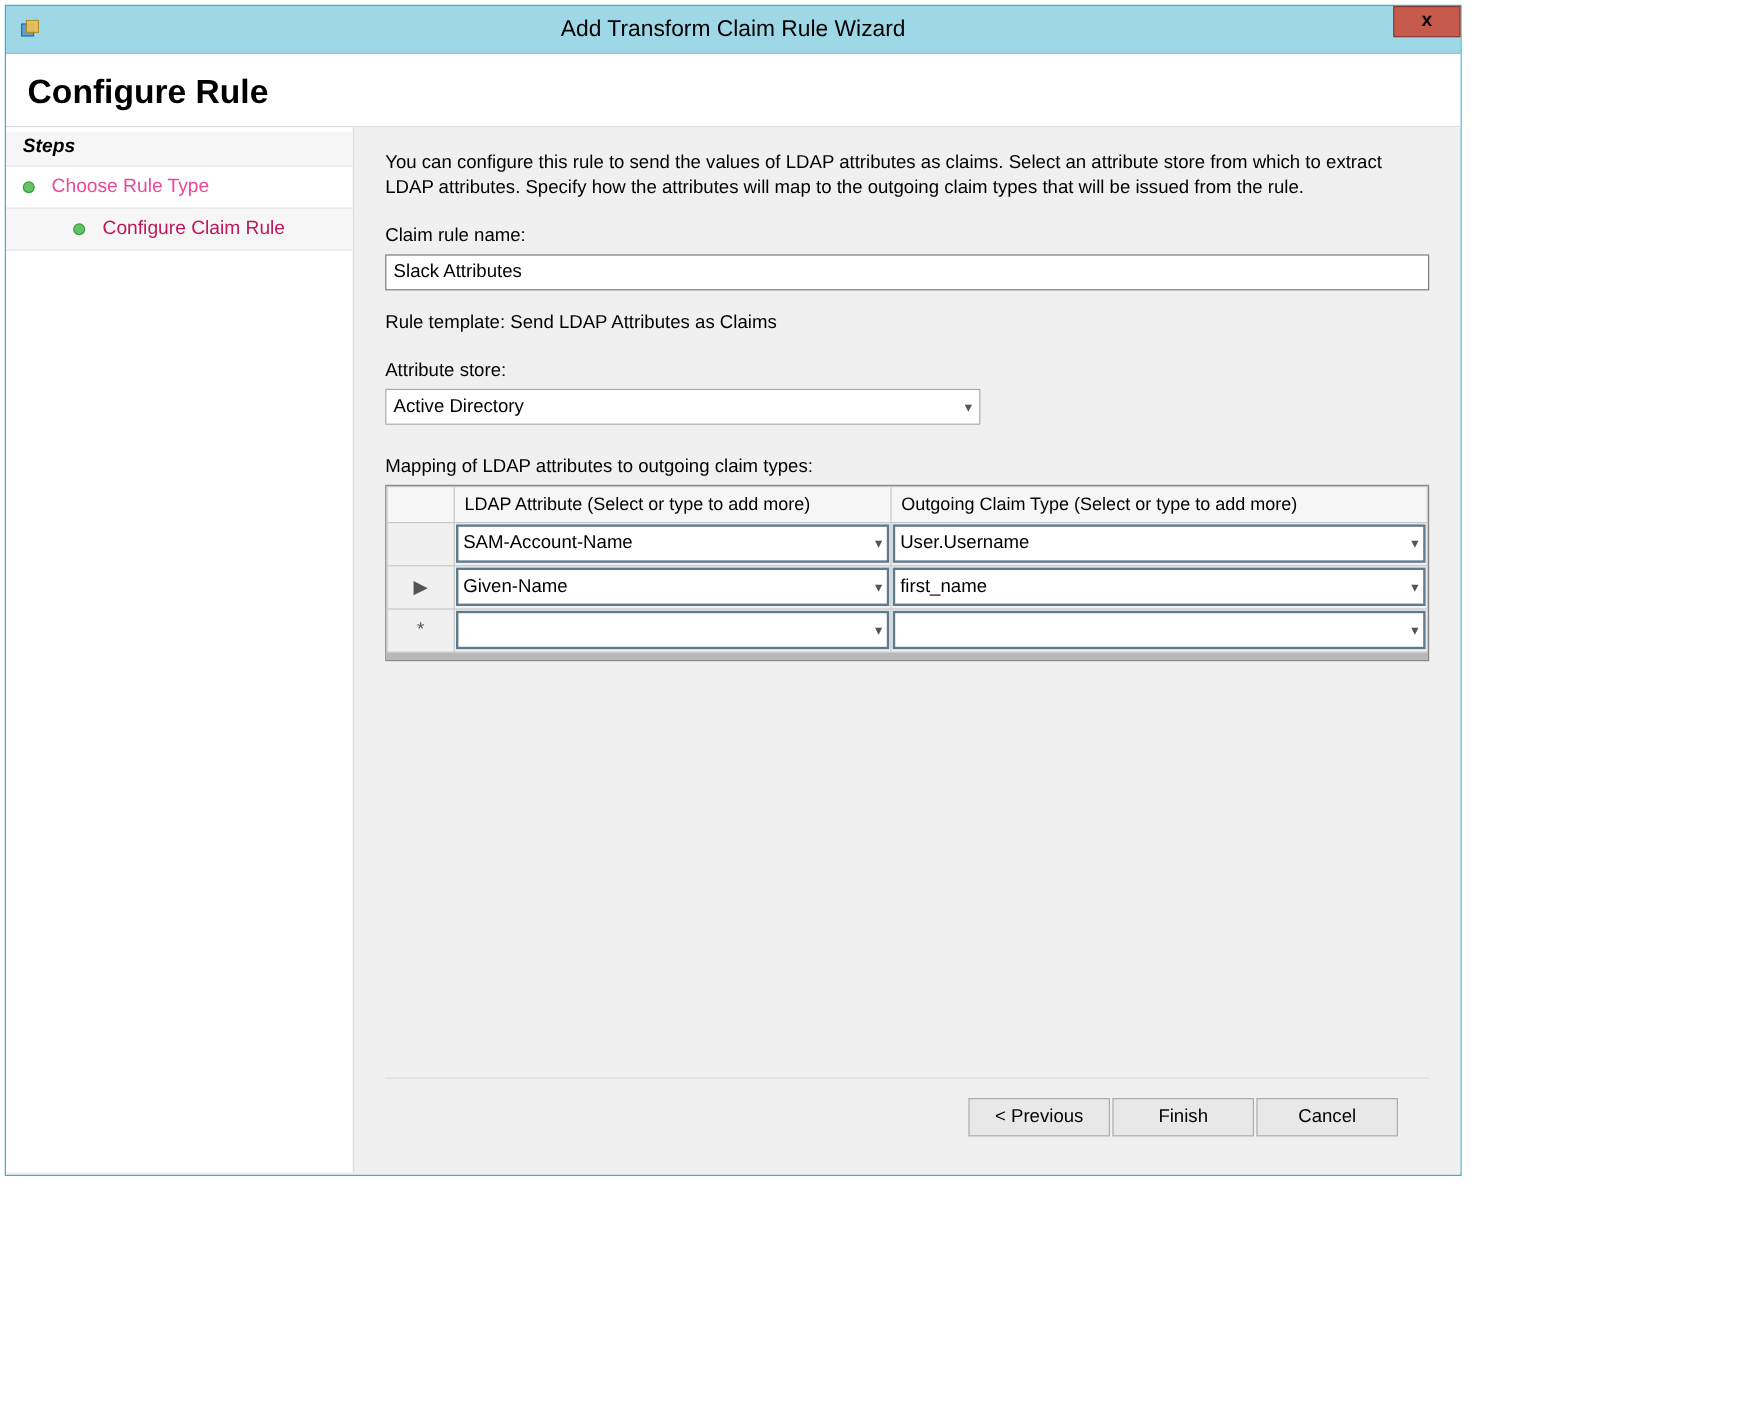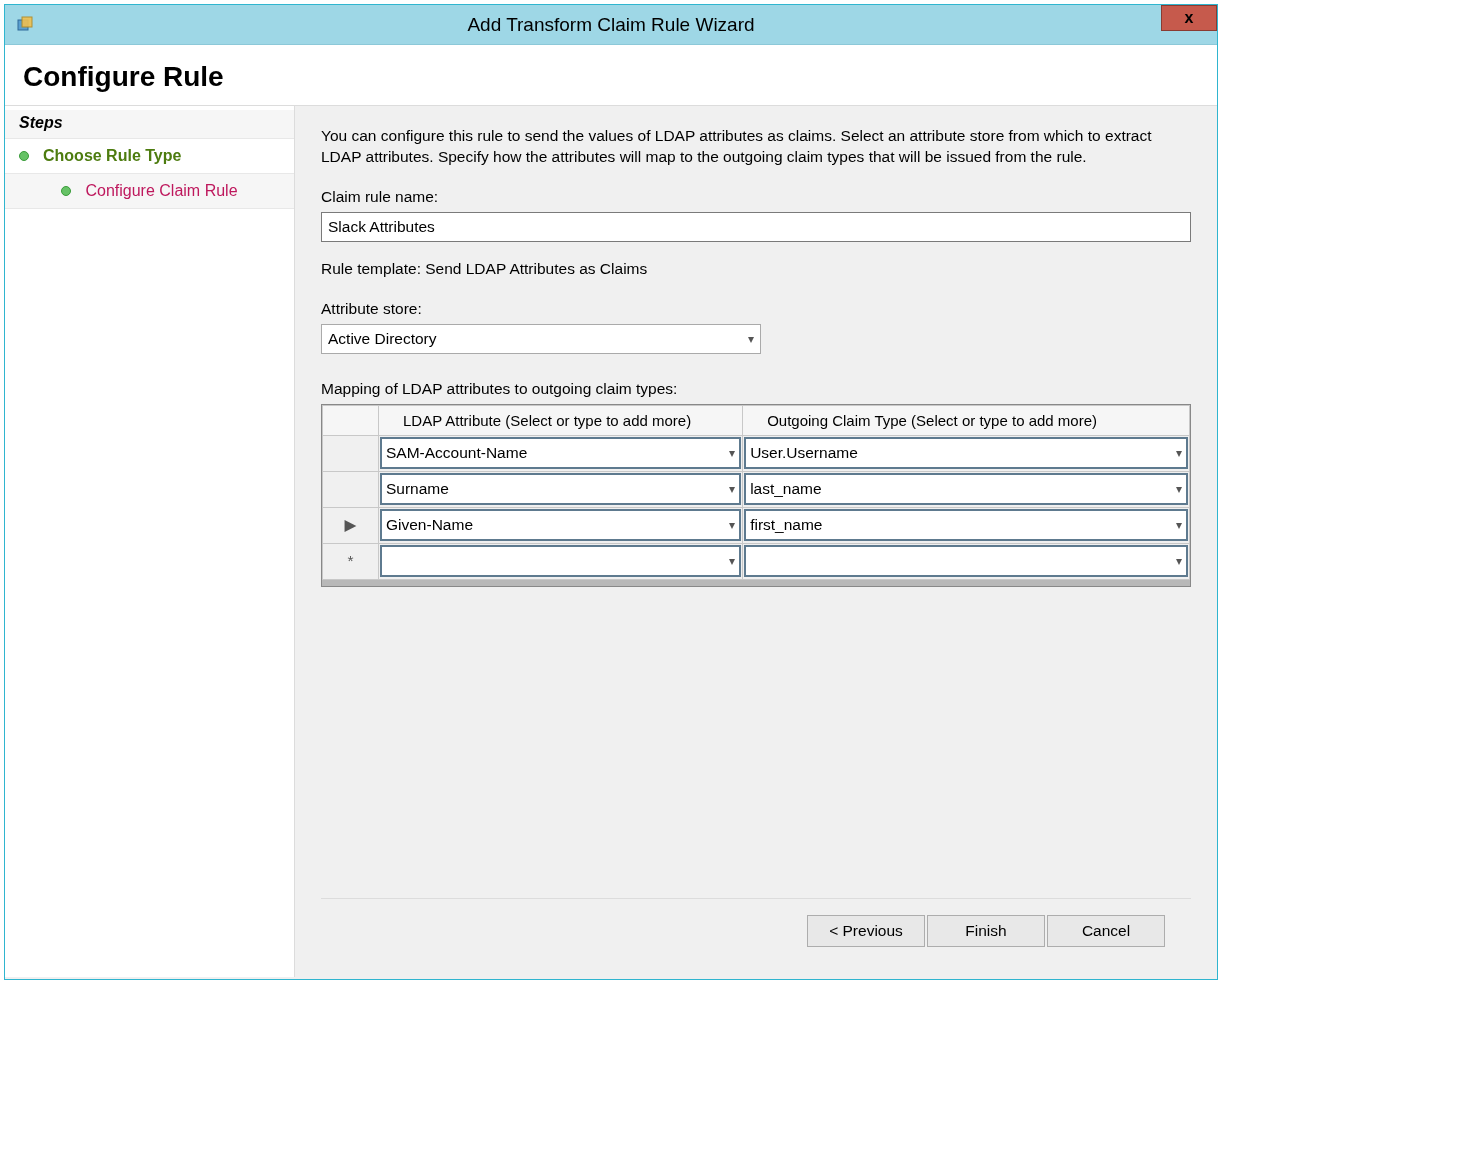--- a/index.html
+++ b/index.html
@@ -96,21 +96,21 @@
     font-size: 16px;
     cursor: pointer;
   }
   .step-item .bullet {
     width: 10px; height: 10px;
     border-radius: 50%;
     background: #66c266;
     border: 1px solid #3a9c3a;
     margin-right: 14px;
   }
-  .step-item.link { color: #4d7c0f; font-weight: bold; }
+  .step-item.link { color: #ec4899; }
   .step-item.current {
     color: #be185d;
     background: #f6f6f6;
     border-top: 1px solid #e8e8e8;
     border-bottom: 1px solid #e8e8e8;
     justify-content: center;
   }
 
   .main {
     flex: 1;
@@ -129,21 +129,21 @@
     height: 30px;
     border: 1px solid #7a7a7a;
     background: #fff;
     padding: 2px 6px;
     font: inherit;
     outline: none;
   }
 
   .rule-template { margin: 18px 0 22px 0; }
 
-  .select-wrap { width: 440px; }
+  .select-wrap { width: 496px; }
   .select {
     height: 30px;
     width: 100%;
     border: 1px solid #aaa;
     background: #fff;
     display: flex;
     align-items: center;
     padding: 0 6px;
     cursor: pointer;
   }
@@ -157,21 +157,21 @@
     background: #e8e8e8;
   }
   table.grid {
     width: 100%;
     border-collapse: collapse;
     font: inherit;
   }
   table.grid th {
     text-align: left;
     font-weight: 400;
-    padding: 6px 24px;
+    padding: 6px 8px;
     background: #f6f6f6;
     border: 1px solid #c8c8c8;
     font-size: 15px;
   }
   table.grid td {
     border: 1px solid #c8c8c8;
     padding: 0;
     background: #f0f0f0;
     height: 36px;
   }
@@ -291,35 +291,20 @@
                   </div>
                 </td>
                 <td>
                   <div class="cell-combo">
                     <span class="val">User.Username</span>
                     <span class="chev">▾</span>
                   </div>
                 </td>
               </tr>
               <tr>
-                <td class="rowhead"></td>
-                <td>
-                  <div class="cell-combo">
-                    <span class="val">Surname</span>
-                    <span class="chev">▾</span>
-                  </div>
-                </td>
-                <td>
-                  <div class="cell-combo">
-                    <span class="val">last_name</span>
-                    <span class="chev">▾</span>
-                  </div>
-                </td>
-              </tr>
-              <tr>
                 <td class="rowhead">▶</td>
                 <td>
                   <div class="cell-combo">
                     <span class="val">Given-Name</span>
                     <span class="chev">▾</span>
                   </div>
                 </td>
                 <td>
                   <div class="cell-combo">
                     <span class="val">first_name</span>

